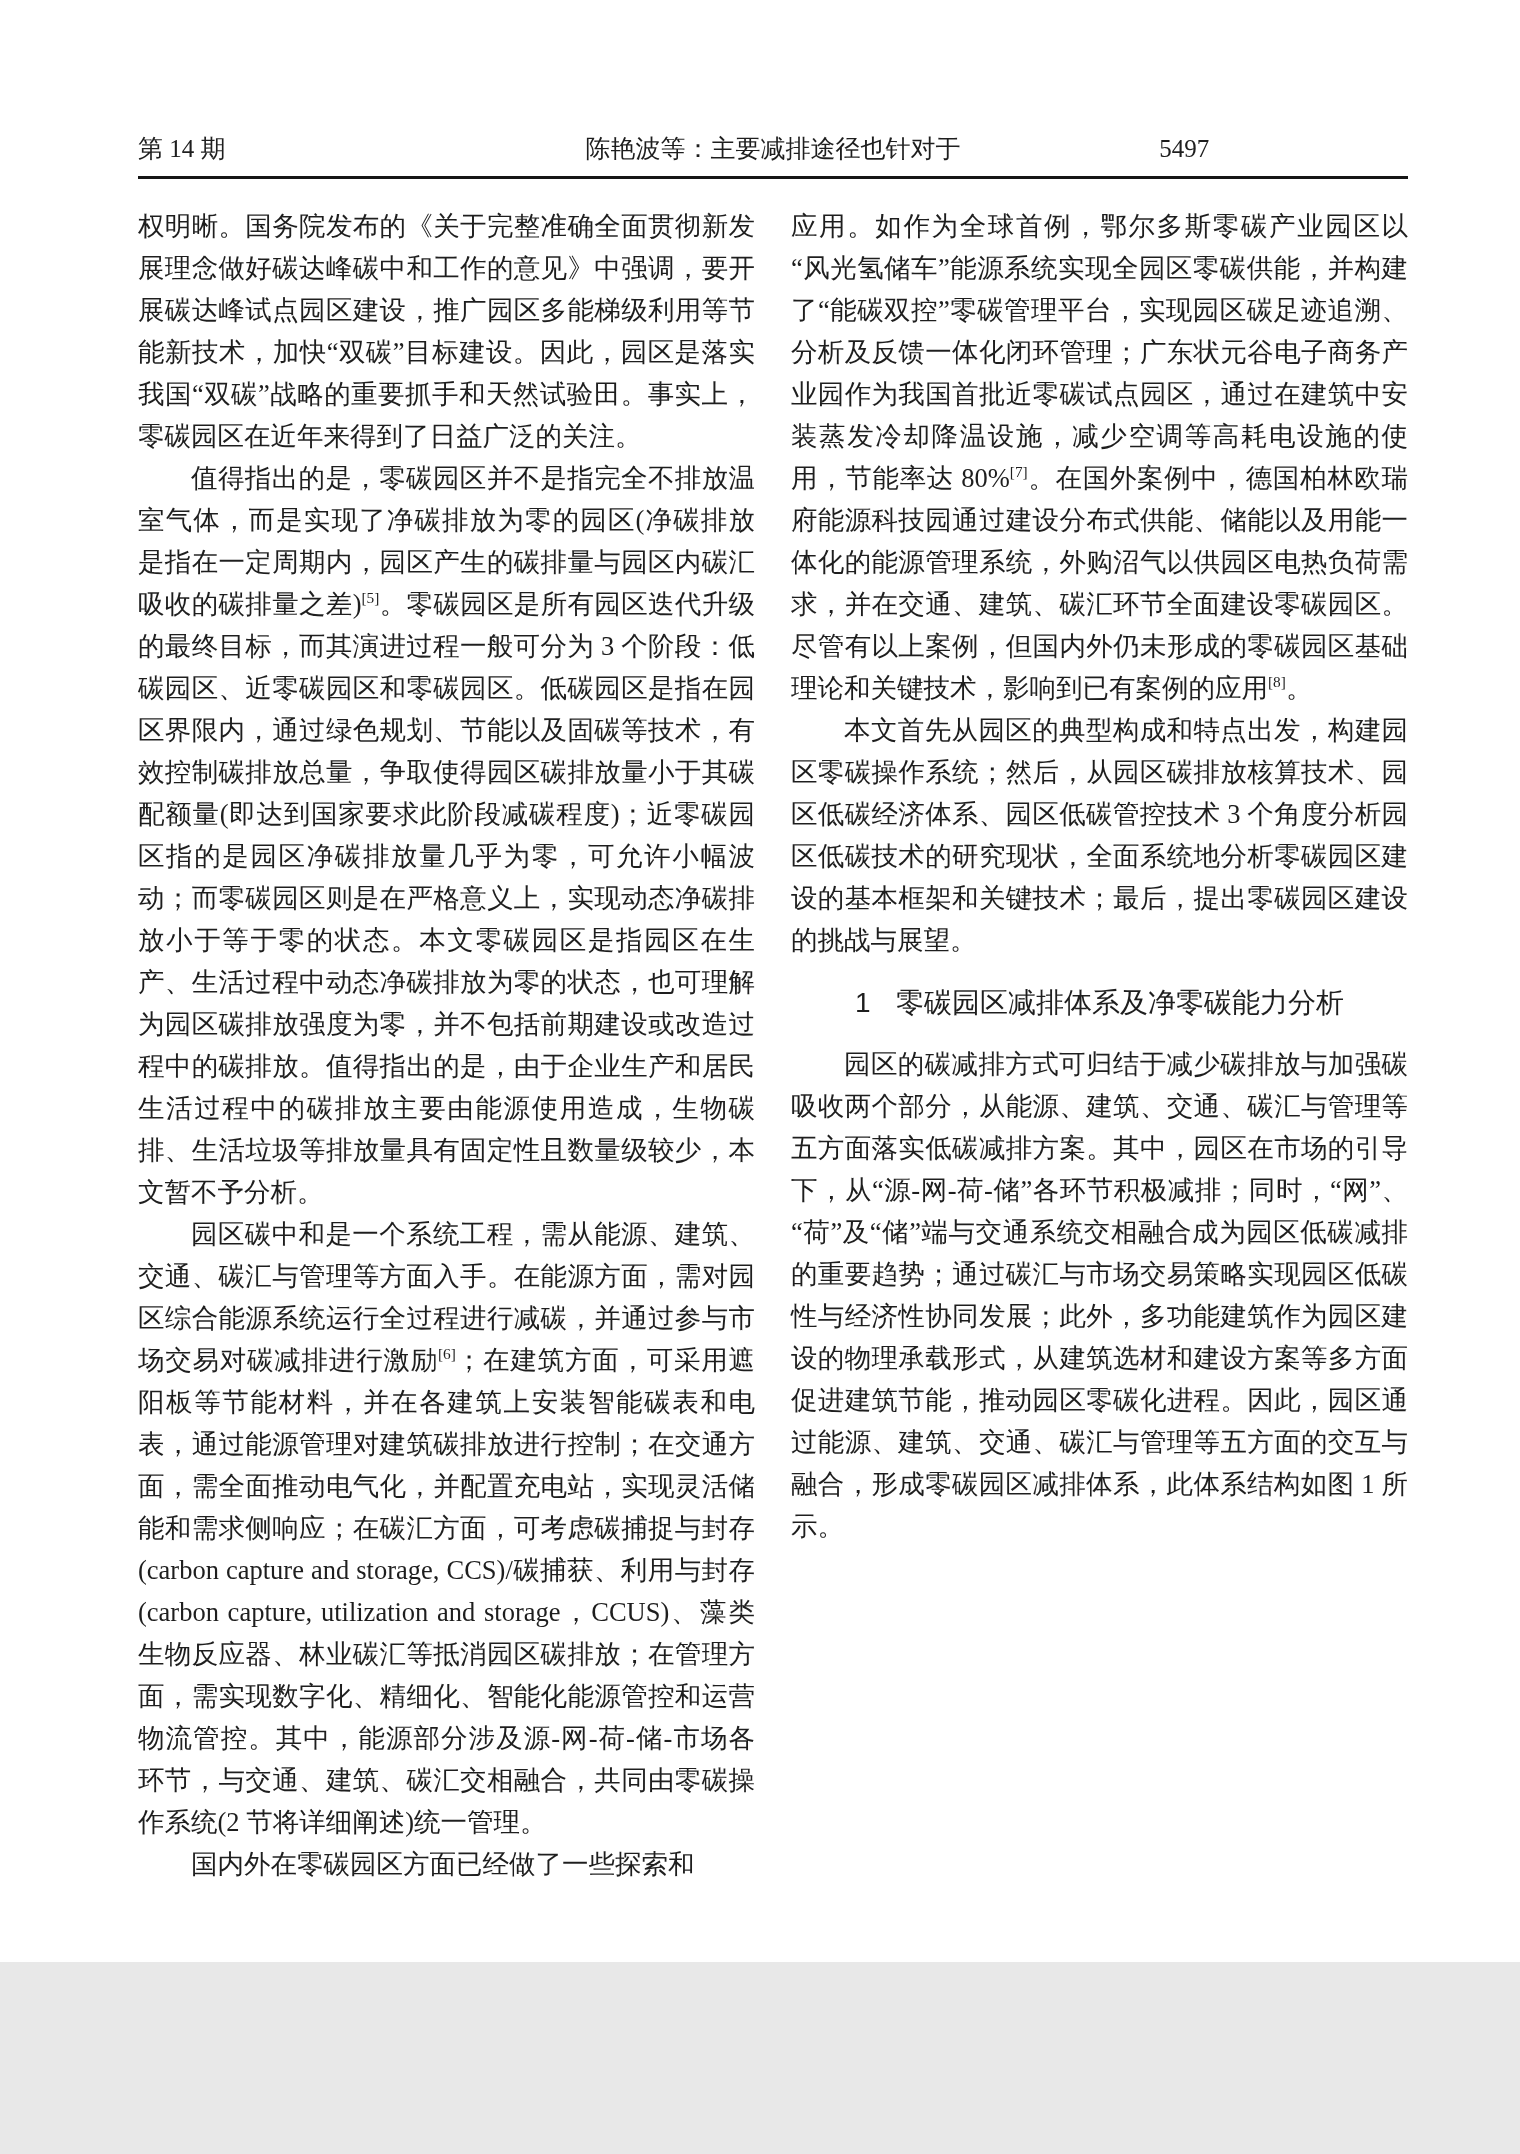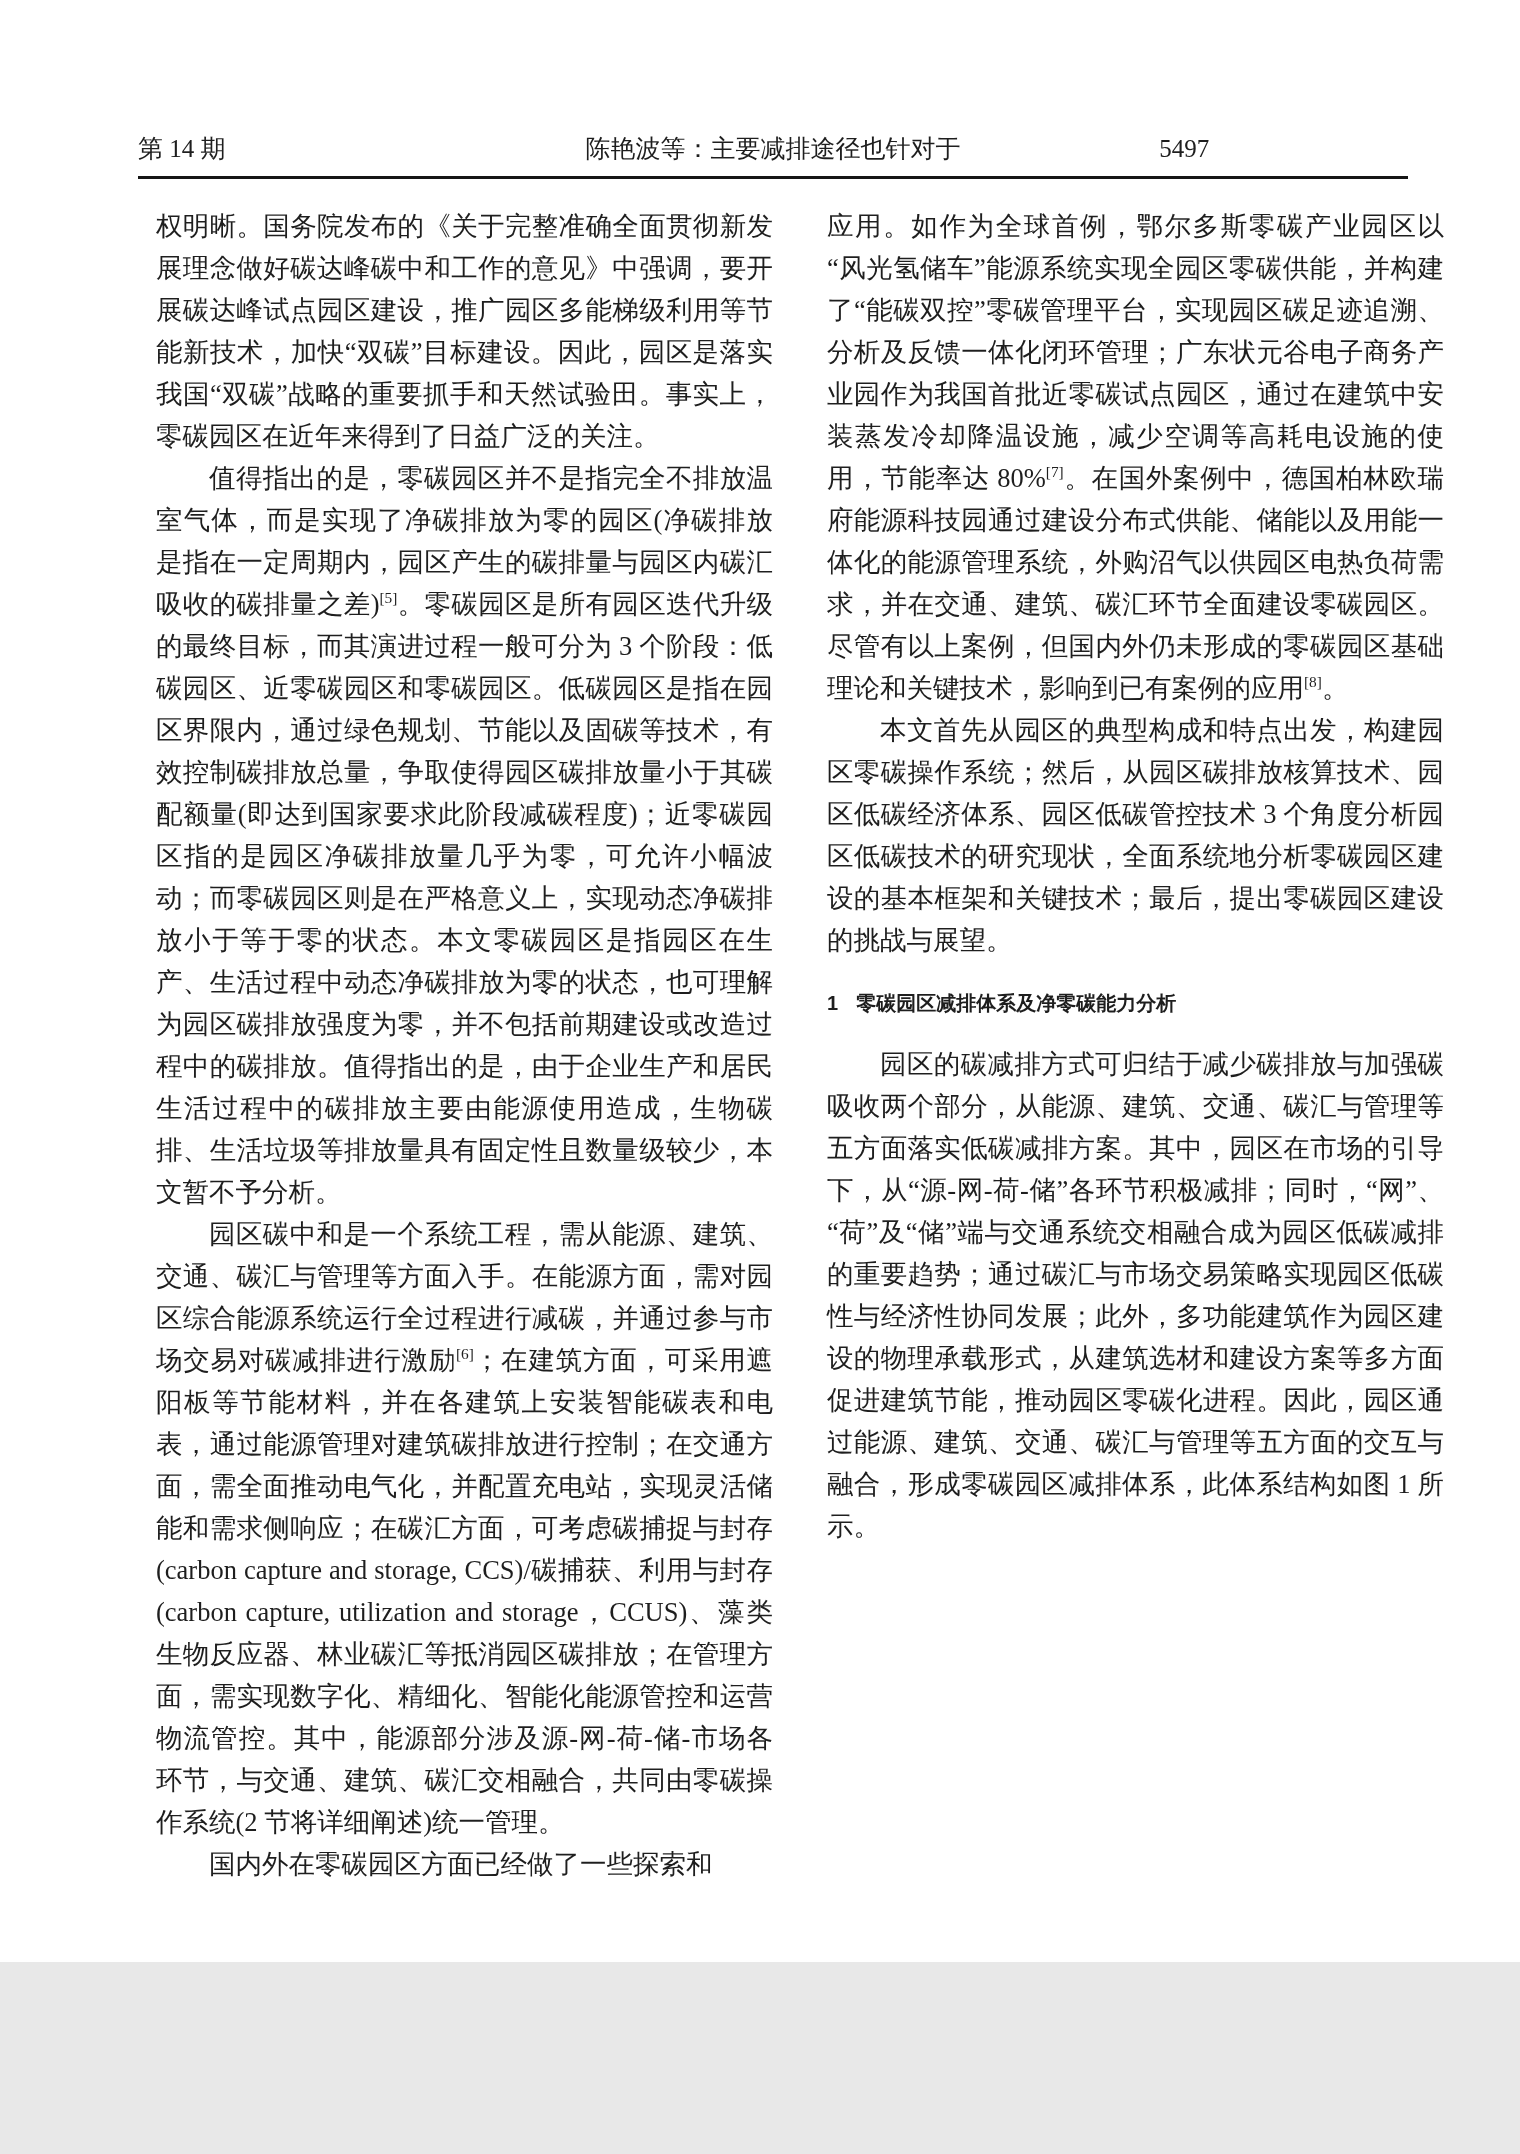--- a/index.html
+++ b/index.html
@@ -38,39 +38,38 @@
     gap: 36px;
     margin-top: 26px;
   }
   .col {
     flex: 0 0 617px;
     width: 617px;
     font-size: 26.5px;
     line-height: 42px;
     text-align: justify;
     text-justify: inter-ideograph;
-    margin-left: 18px;
   }
   .para {
     margin: 0;
   }
   .para.indent { text-indent: 2em; }
   .para sup {
     font-size: 0.58em;
     line-height: 0;
     vertical-align: super;
     letter-spacing: 0;
   }
   .sec-h1 {
     font-family: "Liberation Sans", "DejaVu Sans", sans-serif;
-    font-weight: 700;
-    font-size: 20px;
+    font-weight: 400;
+    font-size: 28px;
     line-height: 40px;
     margin: 22px 0 20px 0;
-    text-align: left;
+    text-align: center;
   }
   .sec-h1 .hnum { margin-right: 0.9em; }
   .sec-h2 {
     font-family: "Liberation Sans", "DejaVu Sans", sans-serif;
     font-weight: 700;
     font-size: 26.5px;
     line-height: 36px;
     margin: 0 0 14px 0;
     text-align: left;
   }

